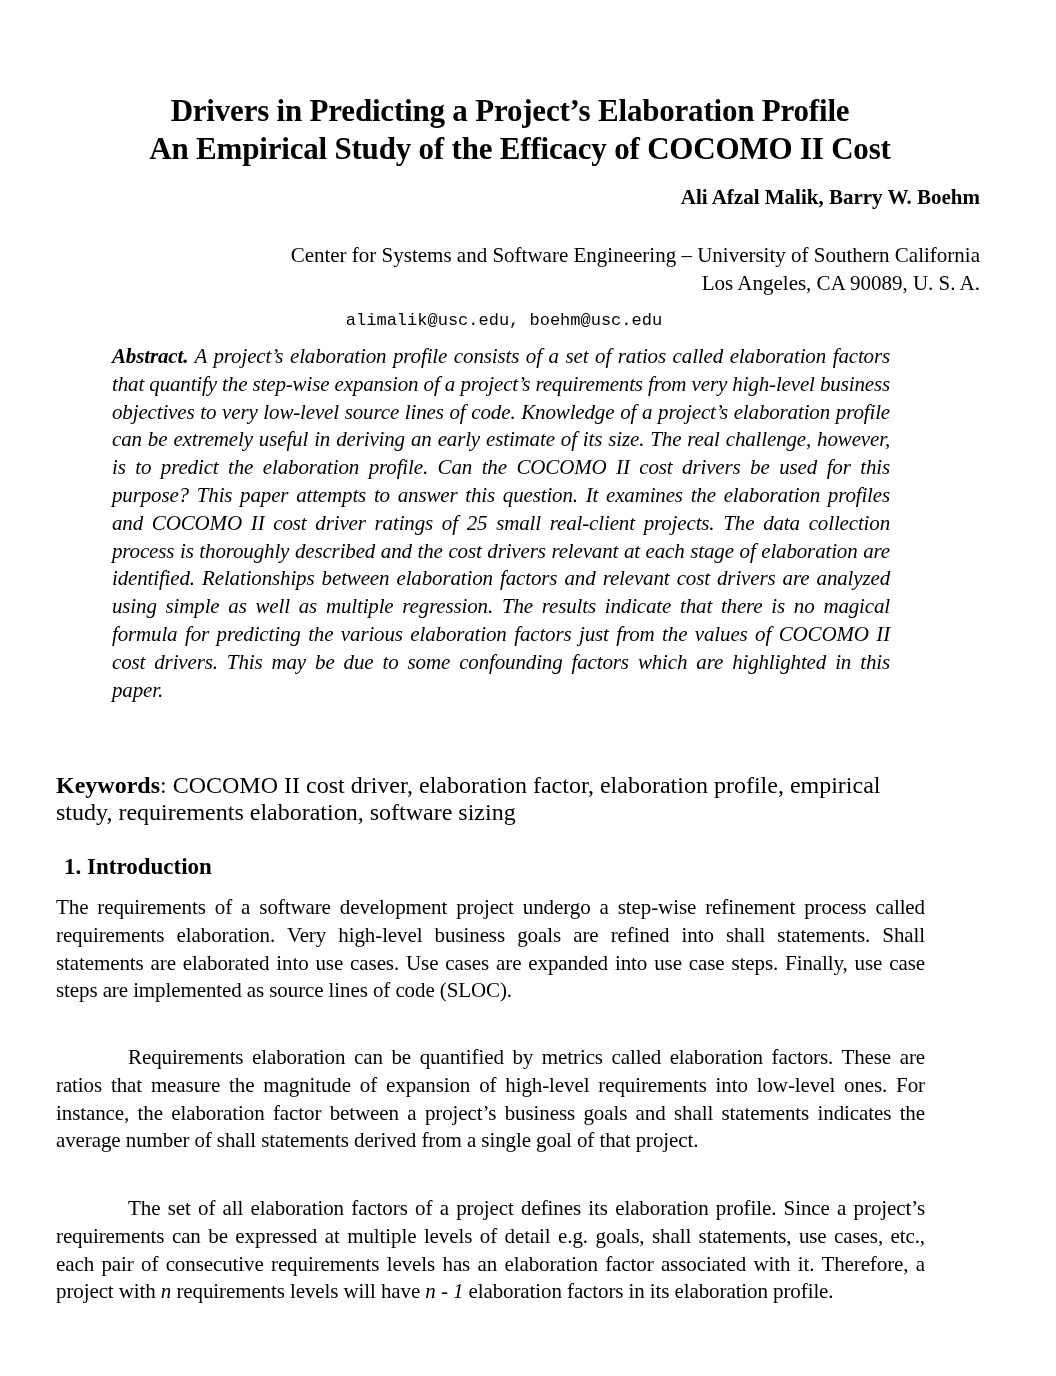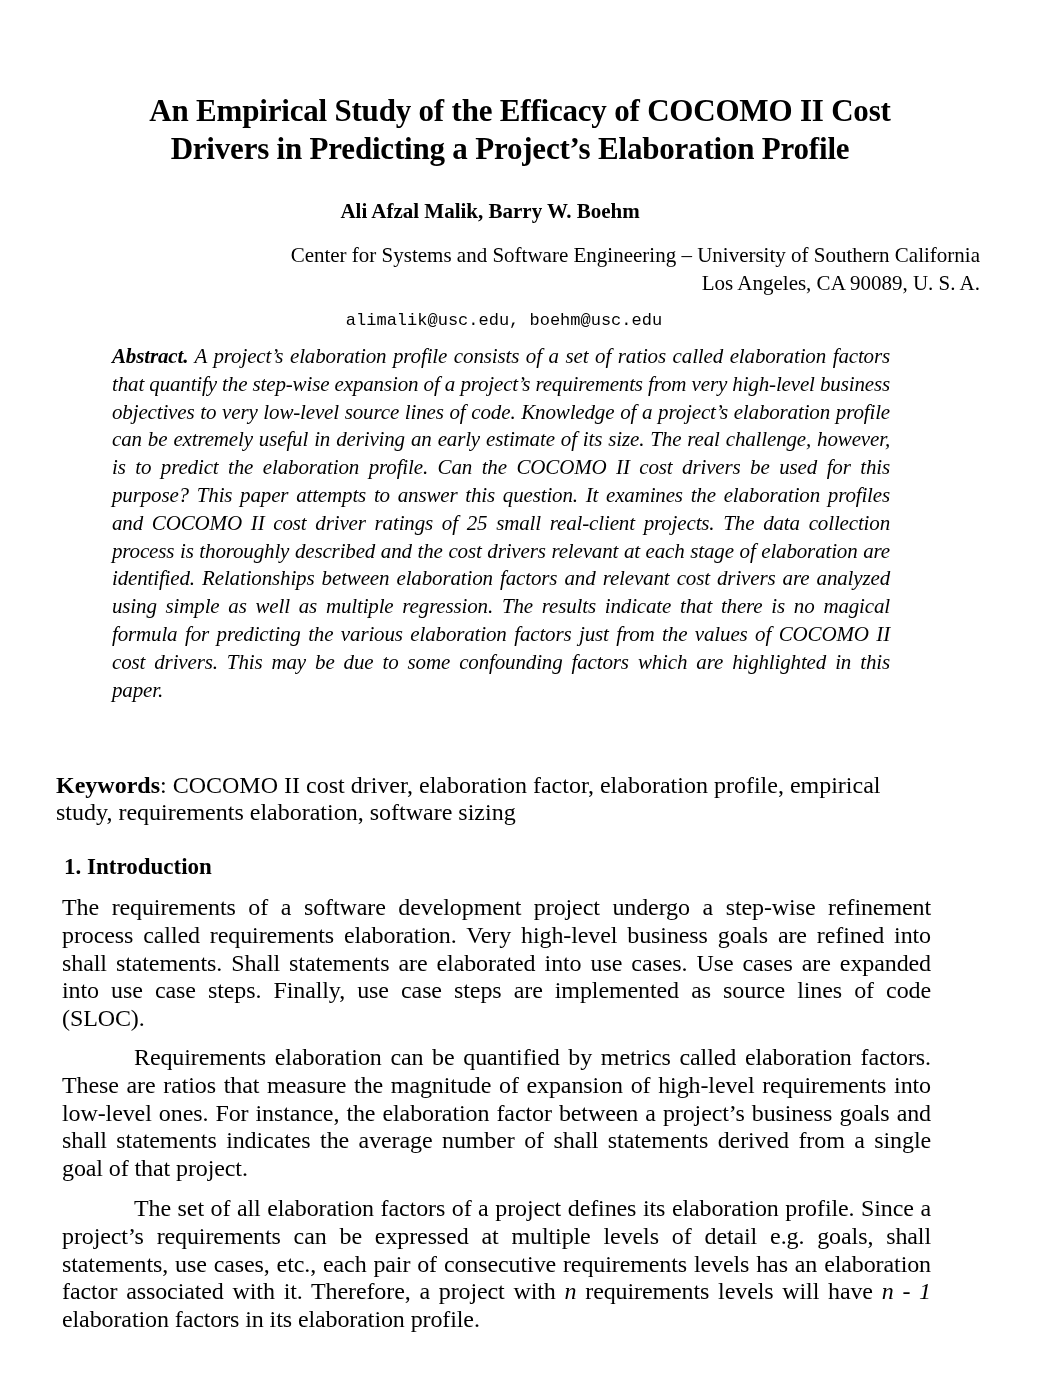--- a/index.html
+++ b/index.html
@@ -29,22 +29,22 @@
       font-weight: bold;
       font-size: 31px;
       line-height: 38px;
       letter-spacing: -0.2px;
     }
     .title .t-line { display: block; }
     .title .t-line.l2 { padding-right: 20px; }
     .authors {
       position: absolute;
       left: 0; width: 980px;
-      top: 198px;
-      text-align: center;
+      top: 184px;
+      text-align: right;
       font-weight: bold;
       font-size: 21px;
       line-height: 26px;
     }
     .affil {
       position: absolute;
       left: 0; width: 980px;
       top: 241px;
       text-align: right;
       font-size: 21px;
@@ -86,41 +86,41 @@
     .section-heading {
       position: absolute;
       left: 64px;
       top: 852px;
       font-weight: bold;
       font-size: 23px;
       line-height: 30px;
     }
     .para {
       position: absolute;
-      left: 62px;
+      left: 56px;
       width: 869px;
-      font-size: 24px;
+      font-size: 21px;
       line-height: 27.8px;
       text-align: justify;
       letter-spacing: -0.1px;
     }
     .para.indent { text-indent: 72px; }
     .p1 { top: 894px; }
     .p2 { top: 1044px; }
     .p3 { top: 1195px; }
     .para i { font-style: italic; }
   </style>
 </head>
 <body>
 
 <div class="page">
 
   <h1 class="title" style="margin:0;">
+    <span class="t-line l2">Drivers in Predicting a Project’s Elaboration Profile</span>
     <span class="t-line l1">An Empirical Study of the Efficacy of COCOMO II Cost</span>
-    <span class="t-line l2">Drivers in Predicting a Project’s Elaboration Profile</span>
   </h1>
 
   <div class="authors">Ali Afzal Malik, Barry W. Boehm</div>
 
   <div class="affil">
     <span>Center for Systems and Software Engineering – University of Southern California</span>
     <span>Los Angeles, CA 90089, U. S. A.</span>
   </div>
 
   <div class="emails">alimalik@usc.edu, boehm@usc.edu</div>

